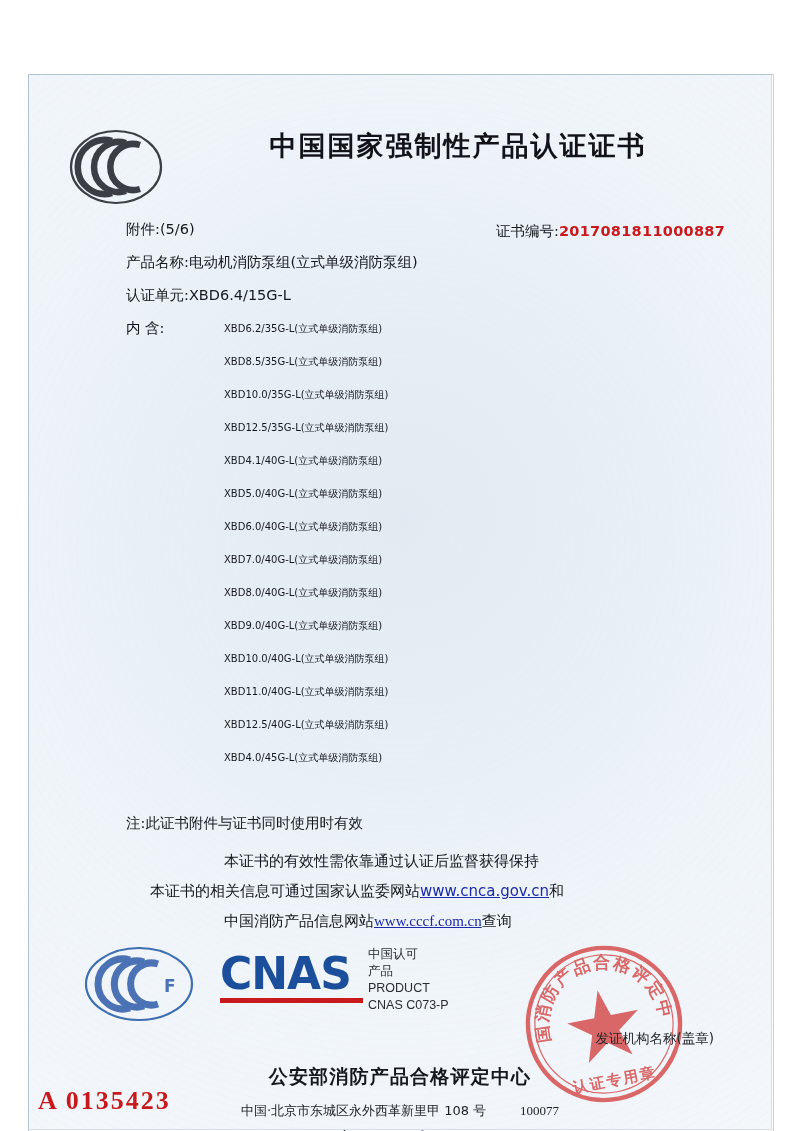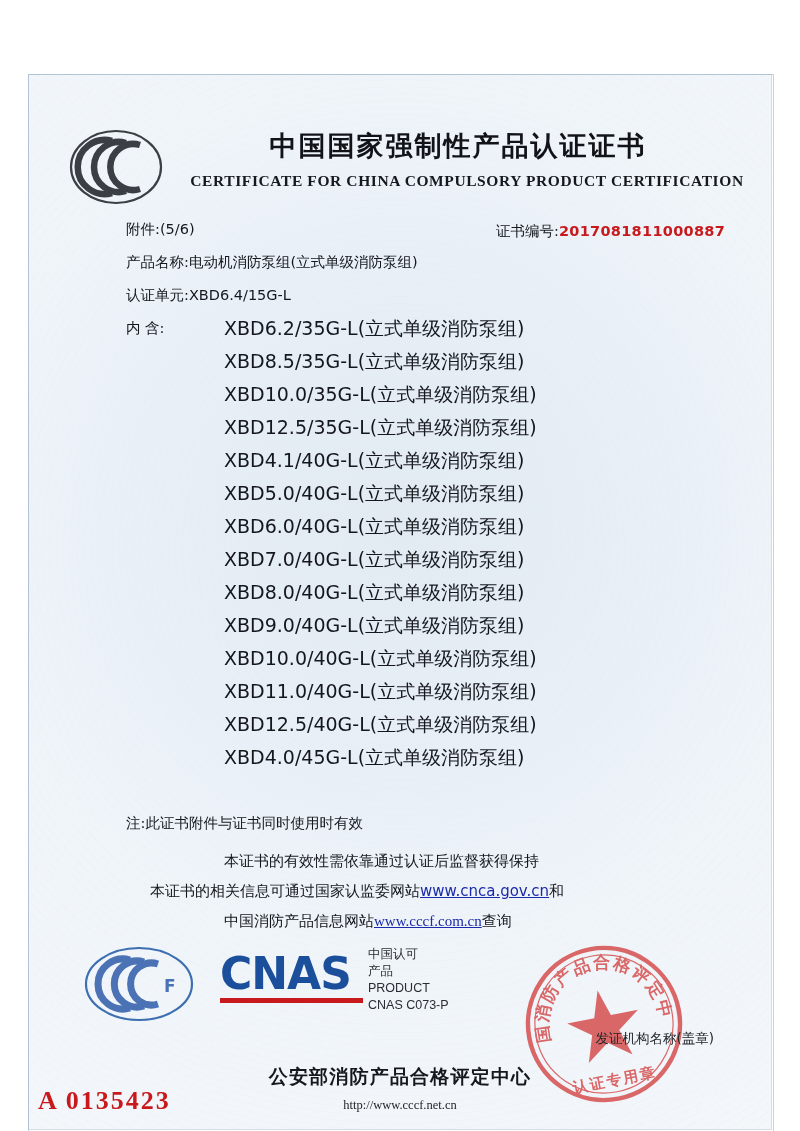--- a/index.html
+++ b/index.html
@@ -145,21 +145,21 @@
   }
 
   #model-list {
     position: absolute;
     left: 196px;
     top: 99px;
     width: 500px;
   }
   .model-item {
     font-family: "DejaVu Sans", sans-serif;
-    font-size: 19px;
+    font-size: 10px;
     color: #14171c;
     height: 33px;
     line-height: 15px;
     white-space: nowrap;
   }
 
   #row-note {
     position: absolute;
     left: 98px;
     top: 594px;
@@ -327,21 +327,20 @@
       <div id="ccc-logo-header">
         <svg width="96" height="78" viewBox="0 0 96 78" xmlns="http://www.w3.org/2000/svg">
           <ellipse cx="48" cy="39" rx="45" ry="36" fill="none" stroke="#3b3f45" stroke-width="2.2"></ellipse>
           <path d="M44 13 A27 27 0 1 0 44 65" fill="none" stroke="#3b3f45" stroke-width="6.5"></path>
           <path d="M58 15 A25 25 0 1 0 58 63" fill="none" stroke="#3b3f45" stroke-width="6.5"></path>
           <path d="M72 17 A23 23 0 1 0 72 61" fill="none" stroke="#3b3f45" stroke-width="6.5"></path>
         </svg>
       </div>
 
       <div id="title-cn">中国国家强制性产品认证证书</div>
-      <div id="title-en">CERTIFICATE FOR CHINA COMPULSORY PRODUCT CERTIFICATION</div>
     </div>
 
     <div id="body-block">
 
       <div class="line" id="row-attachment">附件:(5/6)</div>
 
       <div id="row-certno">
         <span>证书编号:</span><span id="cert-no-value">2017081811000887</span>
       </div>
 
@@ -422,19 +421,22 @@
             <text x="98" y="160" text-anchor="middle" fill="#d4403f" font-family="DejaVu Sans, sans-serif" font-size="15" font-weight="bold" letter-spacing="2">认证专用章</text>
           </g>
         </svg>
       </div>
 
       <div id="seal-label">发证机构名称(盖章)</div>
     </div>
 
     <div id="footer">
       <div id="issuer-name">公安部消防产品合格评定中心</div>
+      <div id="issuer-address">
+        <span>中国·北京市东城区永外西革新里甲 108 号</span><span id="issuer-zip">100077</span>
+      </div>
       <div id="issuer-site">http://www.cccf.net.cn</div>
     </div>
 
   </div>
 
   <div id="serial-number">A  0135423</div>
 </div>
 
 </body></html>

